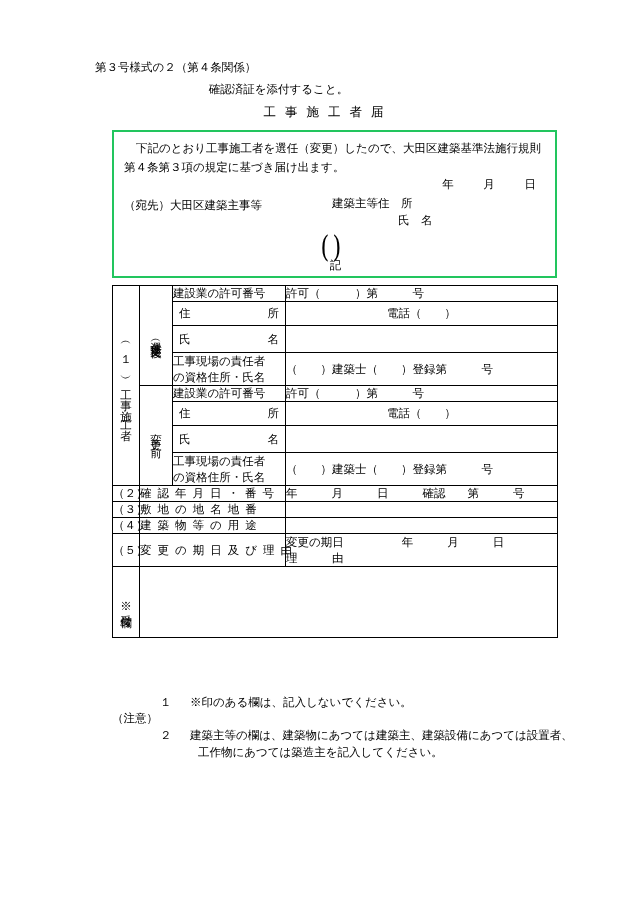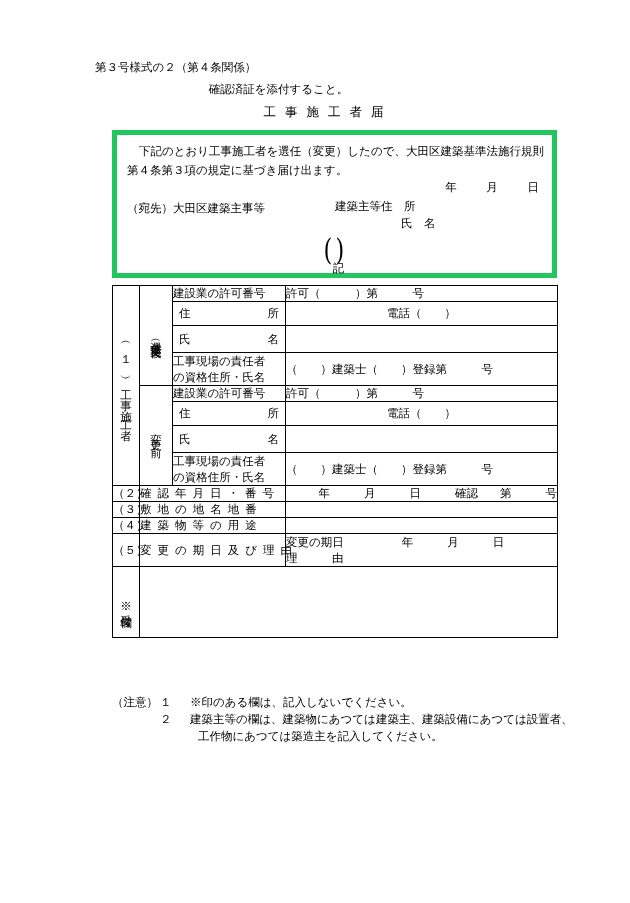--- a/index.html
+++ b/index.html
@@ -53,21 +53,21 @@
     white-space: nowrap;
   }
 
   
   .intro-box {
     position: absolute;
     left: 112px;
     top: 130px;
     width: 445px;
     height: 148px;
-    border: 5px solid #22c55e;
+    border: 2px solid #22c55e;
     box-sizing: border-box;
   }
   .intro-text {
     position: absolute;
     left: 10px;
     top: 7px;
     width: 425px;
     font-size: 11.5px;
     line-height: 19px;
     text-indent: 12px;
@@ -205,21 +205,21 @@
   }
   .numlabel {
     padding: 4px 4px 4px 6px;
     white-space: nowrap;
   }
   .spaced-lbl {
     letter-spacing: 6px;
     padding-left: 10px;
   }
   .valcell-center {
-    text-align: right;
+    text-align: left;
     padding: 4px 6px;
     white-space: nowrap;
     padding-right: 48px;
   }
   .val-2line {
     padding: 3px 6px;
     line-height: 16px;
     white-space: nowrap;
   }
   .s1 { display:inline-block; width: 22px; }
@@ -229,21 +229,21 @@
   
   .notes {
     position: absolute;
     left: 112px;
     top: 694px;
     font-size: 11.5px;
     line-height: 17px;
     white-space: nowrap;
   }
   .notes .nrow { display: flex; }
-  .notes .nhead { width: 48px; }
+  .notes .nhead { width: 48px; margin-top: 16px; }
   .notes .nnum { width: 30px; }
   .notes .ncont { }
   .notes .nrow2 { padding-left: 86px; }
 </style>
 </head>
 <body>
 
 <div class="page">
 
   <div class="form-code">第３号様式の２（第４条関係）</div>

